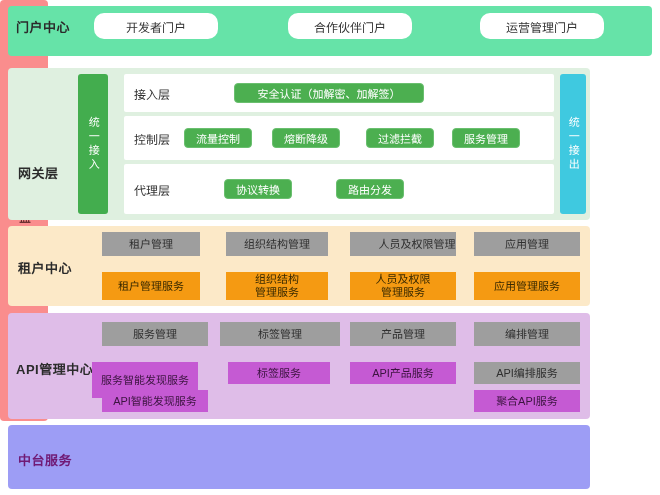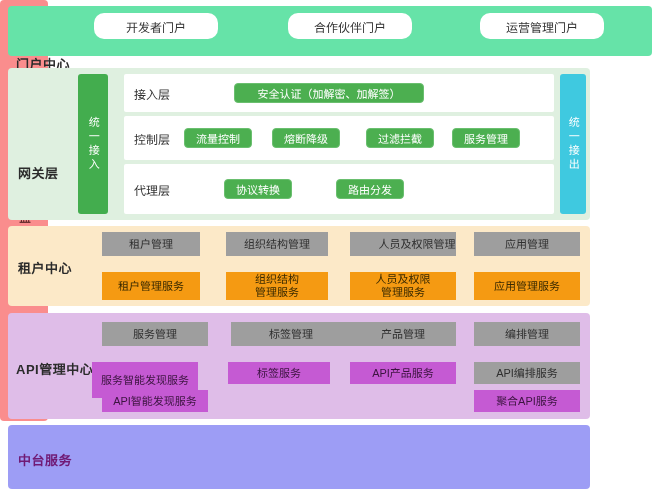--- a/index.html
+++ b/index.html
@@ -40,21 +40,20 @@
     left: 8px;
     top: 6px;
     width: 644px;
     height: 50px;
     background: #66e3a8;
   }
   .portal-label {
     left: 16px;
     top: 17px;
     font-size: 13px;
-    margin-top: 37px;
   }
   .portal-box {
     position: absolute;
     top: 13px;
     height: 26px;
     background: #ffffff;
     border-radius: 10px;
     display: flex;
     align-items: center;
     justify-content: center;
@@ -280,21 +279,21 @@
       <div class="cell cell-gray" style="left: 474px; top: 232px; width: 106px; height: 24px;">应用管理</div>
       <div class="cell cell-orange" style="left: 474px; top: 272px; width: 106px; height: 28px;">应用管理服务</div>
     </div>
 
   <div class="band api-band"></div>
   <div class="band-label api-label">API管理中心</div>
   <div id="api-cells">
       <div class="cell cell-gray" style="left: 102px; top: 322px; width: 106px; height: 24px;">服务管理</div>
       <div class="cell cell-purple" style="left: 92px; top: 362px; width: 106px; height: 36px;">服务智能发现服务</div>
       <div class="cell cell-purple" style="left: 102px; top: 390px; width: 106px; height: 22px;">API智能发现服务</div>
-      <div class="cell cell-gray" style="left: 231px; top: 322px; width: 120px; height: 24px;">标签管理</div>
+      <div class="cell cell-gray" style="left: 220px; top: 322px; width: 120px; height: 24px;">标签管理</div>
       <div class="cell cell-purple" style="left: 228px; top: 362px; width: 102px; height: 22px;">标签服务</div>
       <div class="cell cell-gray" style="left: 350px; top: 322px; width: 106px; height: 24px;">产品管理</div>
       <div class="cell cell-purple" style="left: 350px; top: 362px; width: 106px; height: 22px;">API产品服务</div>
       <div class="cell cell-gray" style="left: 474px; top: 322px; width: 106px; height: 24px;">编排管理</div>
       <div class="cell cell-gray" style="left: 474px; top: 362px; width: 106px; height: 22px;">API编排服务</div>
       <div class="cell cell-purple" style="left: 474px; top: 390px; width: 106px; height: 22px;">聚合API服务</div>
     </div>
 
   <div class="band mid-band"></div>
   <div class="band-label mid-label">中台服务</div>

